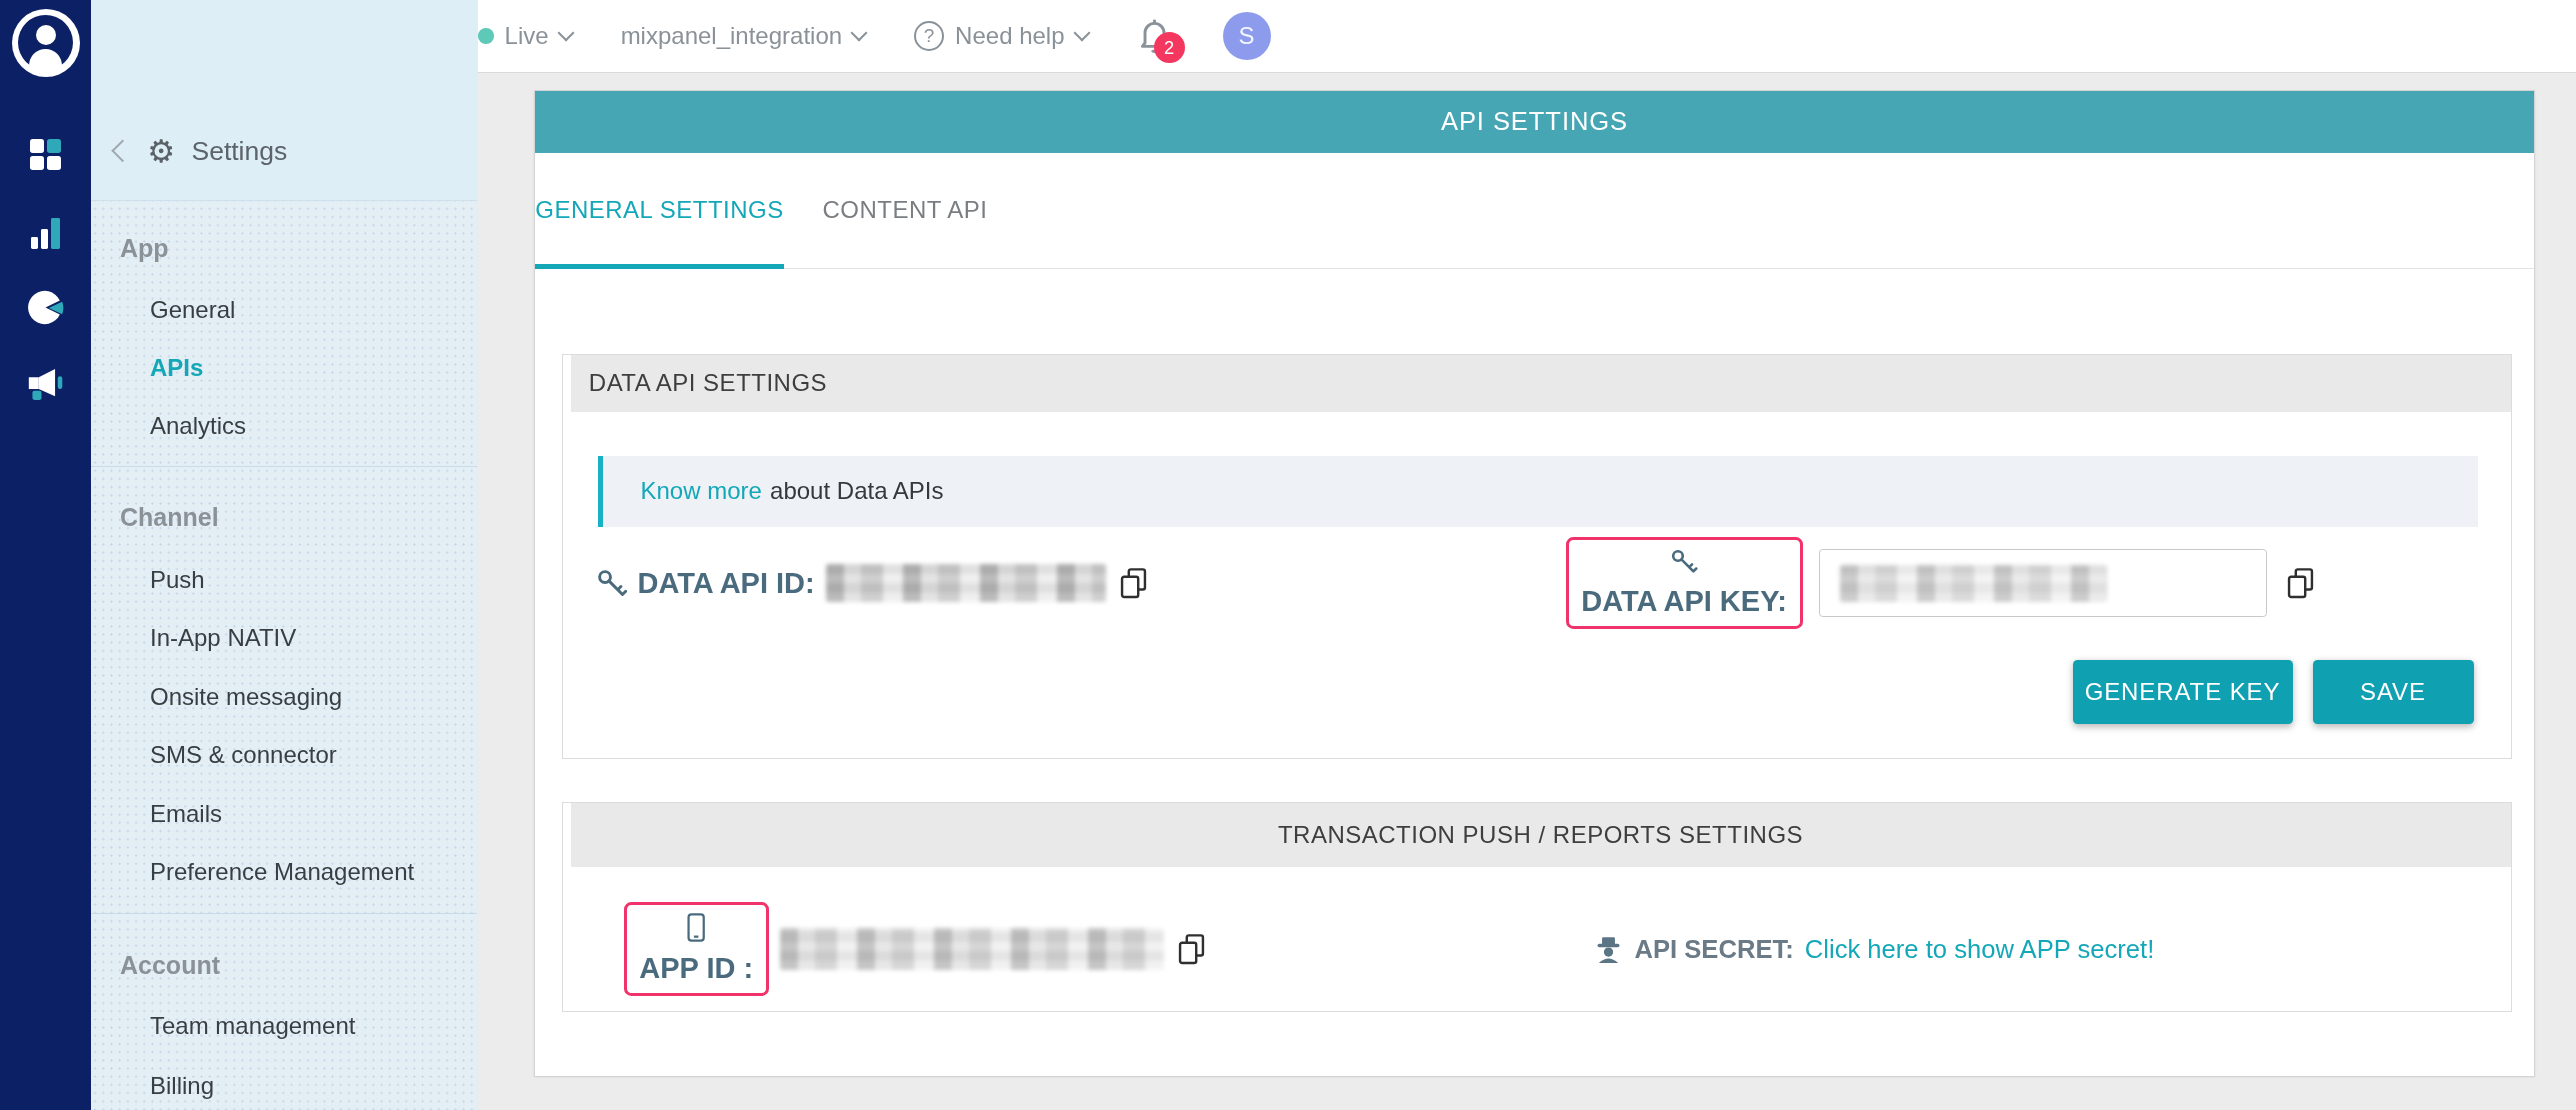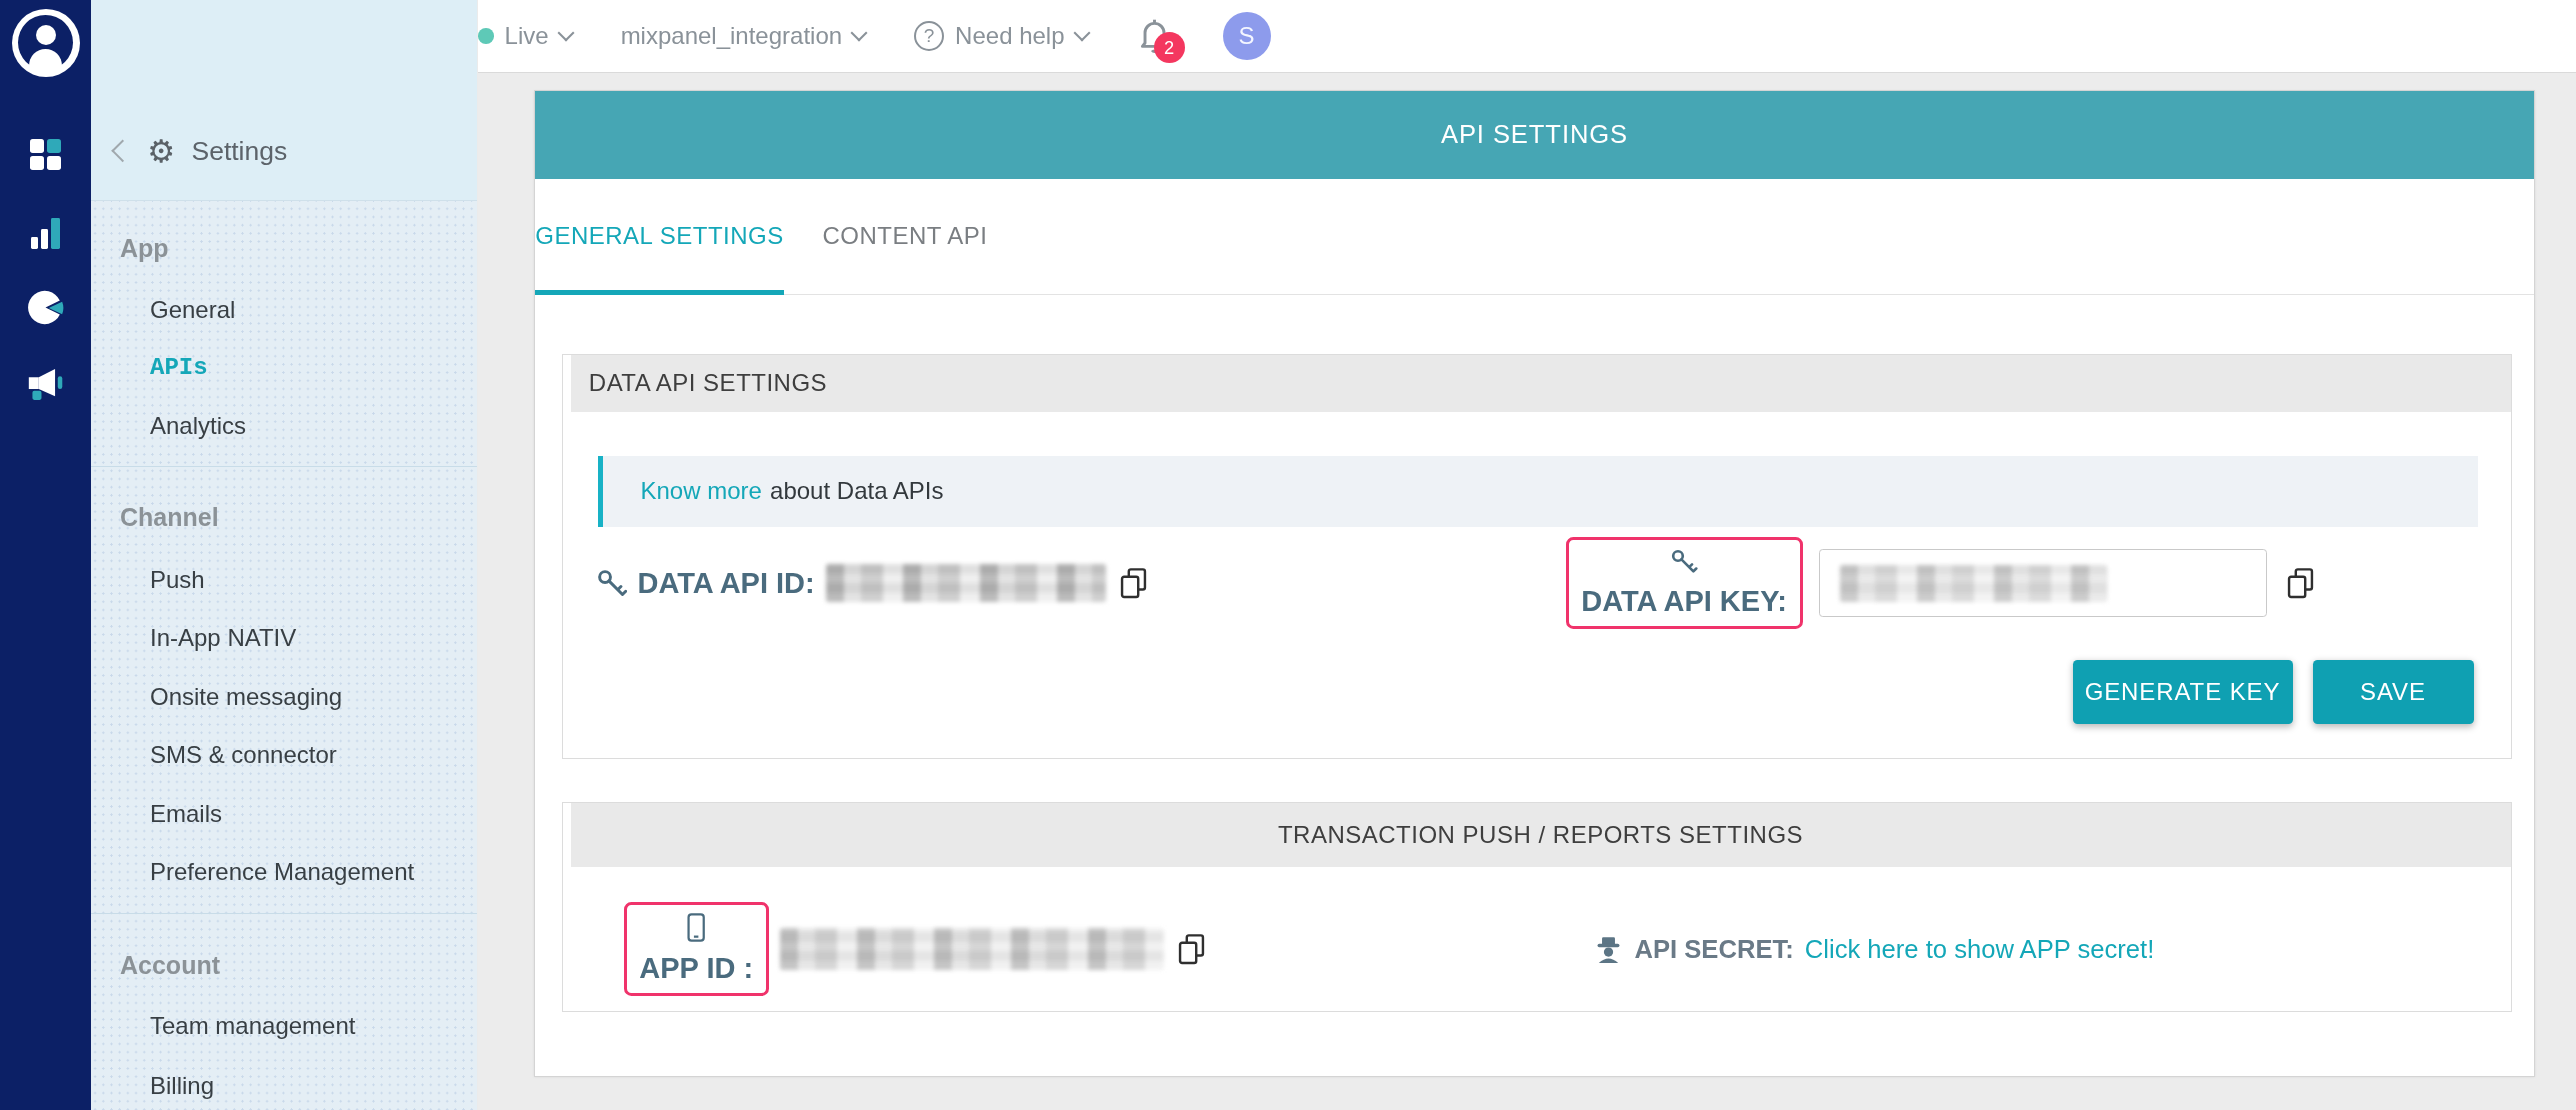--- a/index.html
+++ b/index.html
@@ -54,21 +54,21 @@
   .bell-wrap{position:relative;width:37px;height:40px;cursor:pointer;}
   .badge{position:absolute;right:-11px;bottom:-7.3px;width:31px;height:31px;border-radius:50%;
     background:var(--badge,#f4375f);color:#fff;font-size:18.3px;display:flex;align-items:center;justify-content:center;}
   .avatar{width:48px;height:48px;border-radius:50%;background:var(--avatar,#8d9bec);color:#f4f6ff;
     font-size:24px;display:flex;align-items:center;justify-content:center;cursor:pointer;}
 
   
   #main{position:absolute;left:478px;top:73px;width:2098px;height:1037px;background:var(--page,#ececec);}
   #card{position:absolute;left:56px;top:16.5px;width:2001px;height:987px;background:#fff;
     border:0.9px solid #d4d4d4;box-sizing:border-box;box-shadow:0 0.9px 2.7px rgba(0,0,0,.08);}
-  .banner{height:88px;background:var(--banner,#46a6b4);color:#fff;font-size:25.6px;letter-spacing:0.9px;
+  .banner{height:62px;background:var(--banner,#46a6b4);color:#fff;font-size:25.6px;letter-spacing:0.9px;
     display:flex;align-items:center;justify-content:center;}
   .tabs{position:relative;height:115px;border-bottom:1.8px solid #e3e3e3;box-sizing:content-box;}
   .tab{position:absolute;top:0;height:115px;display:flex;align-items:center;justify-content:center;
     font-size:24px;letter-spacing:0.5px;color:#7a7e82;cursor:pointer;}
   .tab.active{color:var(--accent,#14a7b8);}
   .tab.active::after{content:"";position:absolute;left:0;right:0;bottom:-1.8px;height:5.5px;background:var(--accent,#14a7b8);}
   .tab1{left:0;width:249px;}
   .tab2{left:274px;width:192px;}
 
   .sec-box{position:absolute;left:26.5px;width:1950px;background:#fff;border:0.9px solid #dcdcdc;box-sizing:border-box;padding-left:8px;}
@@ -160,21 +160,21 @@
     <div class="sb-header">
       <div class="sb-header-row">
         <span class="chev-left"></span>
         <span class="gear-glyph">⚙</span>
         <span class="sb-title">Settings</span>
       </div>
     </div>
 
     <div class="sb-sec-label" style="top:230px;">App</div>
     <div class="sb-item" style="top:291px;">General</div>
-    <div class="sb-item active" style="top:349px;font-family:Liberation Mono, monospace;">APIs</div>
+    <div class="sb-item active" style="top:349px;">APIs</div>
     <div class="sb-item" style="top:407px;">Analytics</div>
 
     <div class="sb-divider" style="top:466px;"></div>
 
     <div class="sb-sec-label" style="top:499px;">Channel</div>
     <div class="sb-item" style="top:561px;">Push</div>
     <div class="sb-item" style="top:619px;">In-App NATIV</div>
     <div class="sb-item" style="top:678px;">Onsite messaging</div>
     <div class="sb-item" style="top:736px;">SMS &amp; connector</div>
     <div class="sb-item" style="top:795px;">Emails</div>

